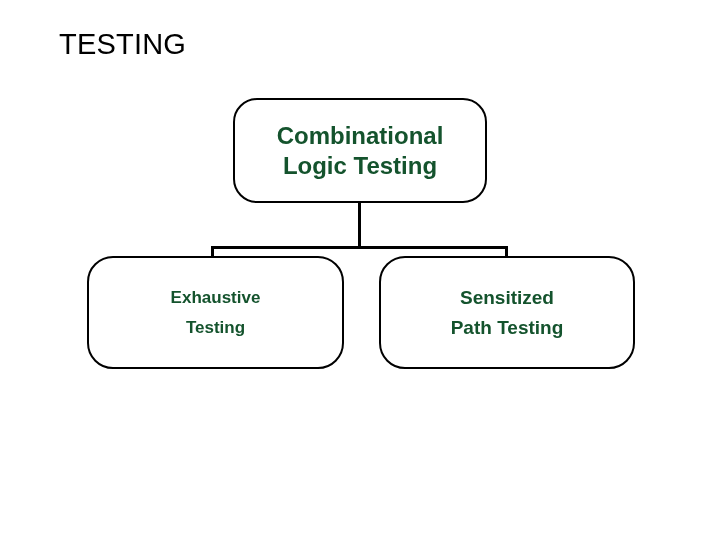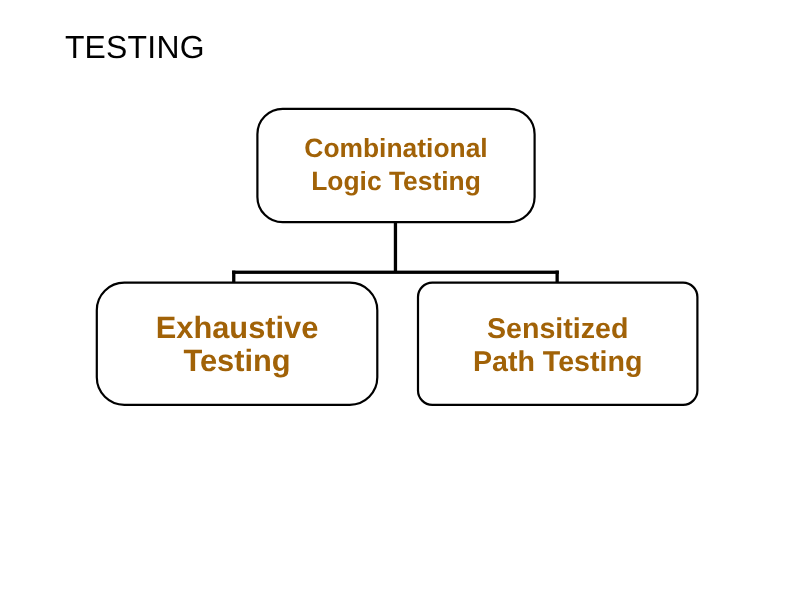--- a/index.html
+++ b/index.html
@@ -39,21 +39,21 @@
   .node {
     position: absolute;
     box-sizing: border-box;
     background: #ffffff;
     border: 2px solid #000000;
     display: flex;
     align-items: center;
     justify-content: center;
     text-align: center;
     font-weight: bold;
-    color: #a16207;
+    color: #14532d;
   }
 
   .node-label {
     display: block;
     white-space: pre-line;
   }
 
   #node-root {
     left: 233px;
     top: 98px;
@@ -63,32 +63,32 @@
     font-size: 24px;
     line-height: 30px;
   }
 
   #node-exhaustive {
     left: 87px;
     top: 256px;
     width: 257px;
     height: 113px;
     border-radius: 26px;
-    font-size: 28px;
+    font-size: 17px;
     line-height: 30px;
     align-items: center;
   }
 
   #node-sensitized {
     left: 379px;
     top: 256px;
     width: 256px;
     height: 113px;
-    border-radius: 14px;
-    font-size: 26px;
+    border-radius: 26px;
+    font-size: 19px;
     line-height: 30px;
   }
 
   
   .connector {
     position: absolute;
     background: #000000;
   }
 
   

